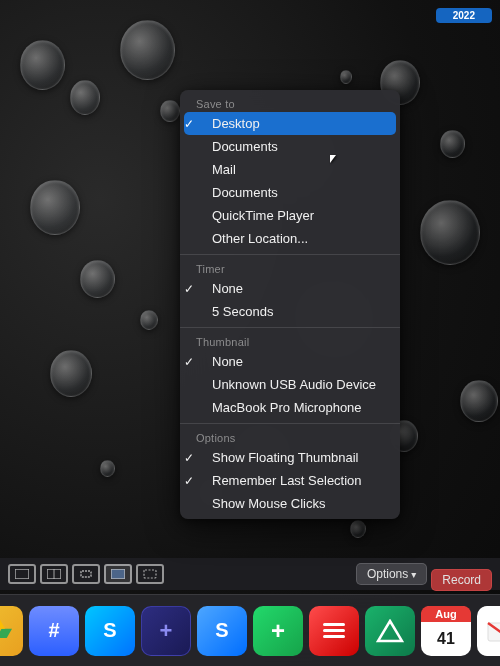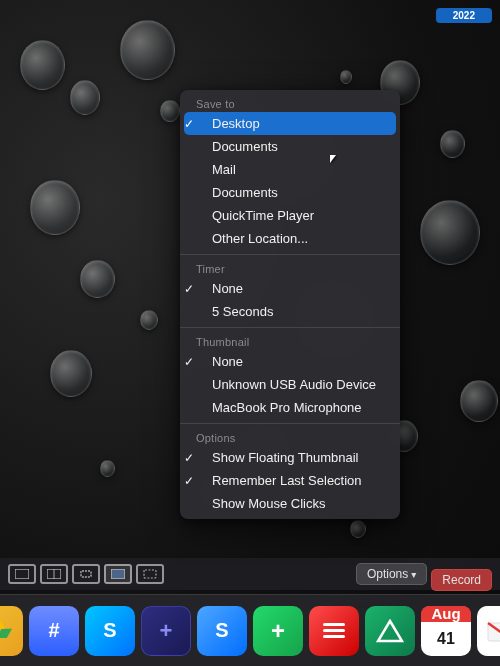--- a/index.html
+++ b/index.html
@@ -415,21 +415,21 @@
   </div>
 
   <div class="dock-icon" style="background:linear-gradient(135deg,#1ab26b,#0d7a4a);border-radius:10px;">
     <svg width="28" height="24" viewBox="0 0 28 24">
       <polygon points="14,2 26,22 2,22" fill="none" stroke="white" stroke-width="2.5"></polygon>
     </svg>
   </div>
 
   <div class="dock-icon" style="background:#fff;border-radius:10px;flex-direction:column;gap:0;">
     <div style="background:#e53935;width:100%;height:16px;border-radius:8px 8px 0 0;display:flex;align-items:center;justify-content:center;">
-      <span style="color:white;font-size:15px;font-weight:600;">Aug</span>
+      <span style="color:white;font-size:11px;font-weight:600;">Aug</span>
     </div>
     <div style="flex:1;display:flex;align-items:center;justify-content:center;">
       <span style="color:#1a1a1a;font-size:16px;font-weight:700;line-height:1;">41</span>
     </div>
   </div>
 
   <div class="dock-icon" style="background:#fff;border-radius:10px;">
     <svg width="32" height="24" viewBox="0 0 32 24">
       <rect x="2" y="4" width="28" height="18" rx="2" fill="#f5f5f5" stroke="#ddd" stroke-width="1"></rect>
       <polyline points="2,4 16,14 30,4" fill="none" stroke="#e53935" stroke-width="2.5"></polyline>

